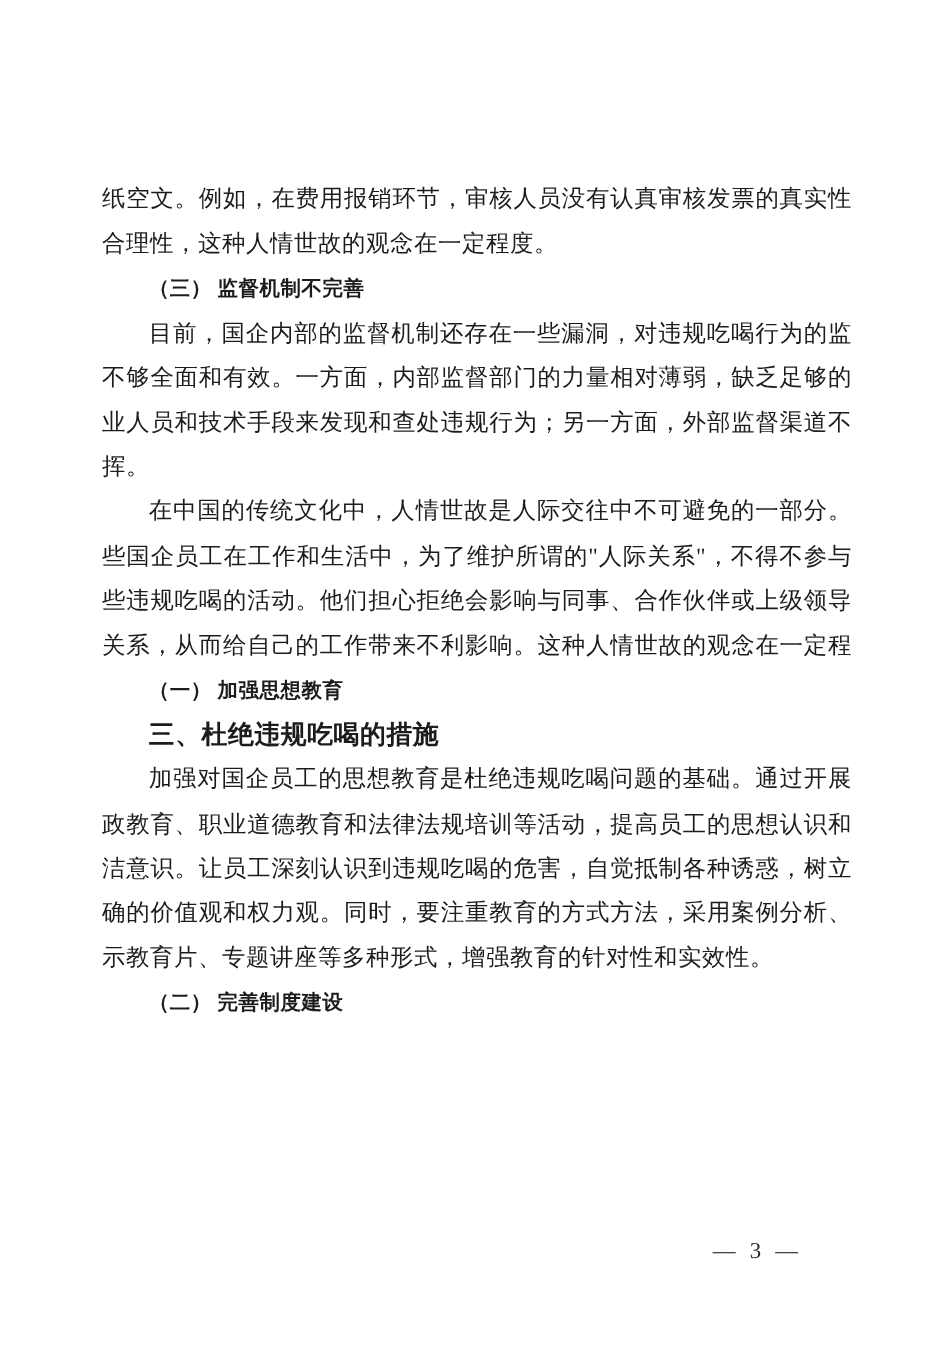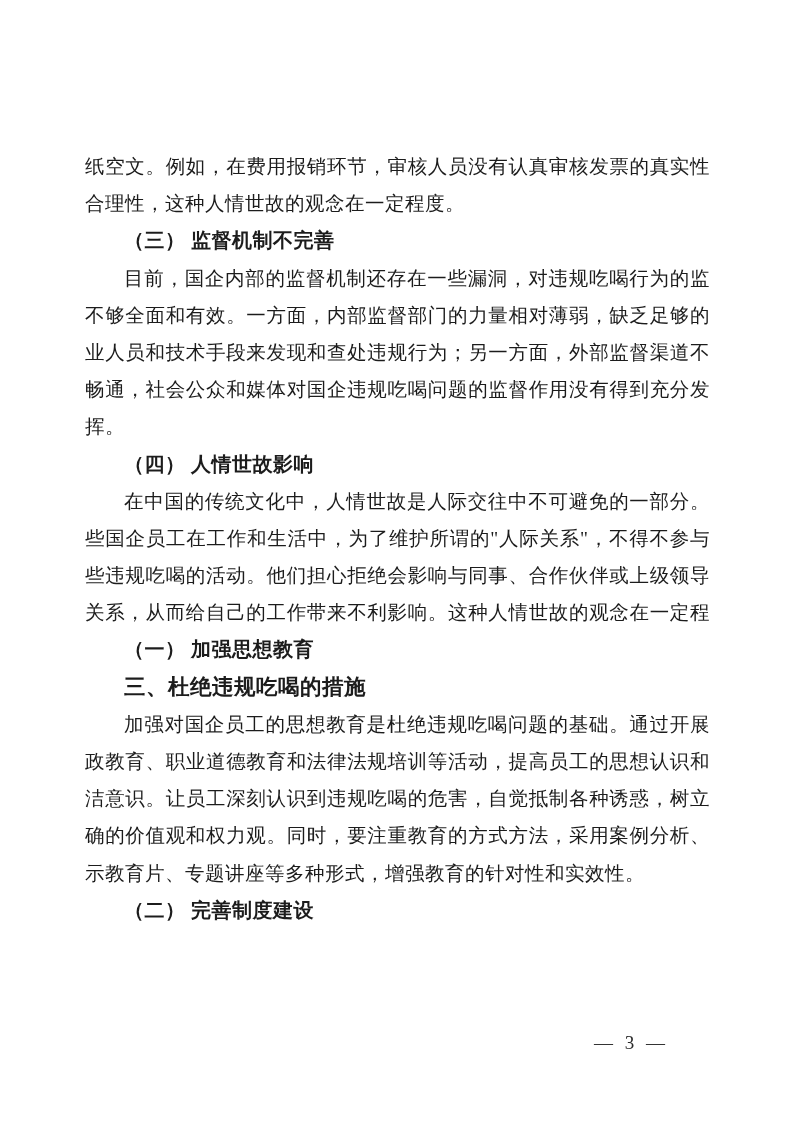--- a/index.html
+++ b/index.html
@@ -34,21 +34,21 @@
     white-space: normal;
     text-align: justify;
     text-align-last: justify;
     text-justify: inter-character;
   }
   .line.ind {
     padding-left: 39px;
   }
   .line.kai {
     font-weight: bold;
-    font-size: 20px;
+    font-size: 17px;
     font-family: "Liberation Serif", "DejaVu Serif", serif;
   }
   .line.hei {
     font-weight: bold;
     font-size: 21.5px;
     font-family: "Liberation Sans", "DejaVu Sans", sans-serif;
     letter-spacing: 0.5px;
   }
   .footer {
     position: absolute;
@@ -66,23 +66,21 @@
 <body>
 
 <div class="page">
   <div class="content">
     <div class="line just">纸空文。例如，在费用报销环节，审核人员没有认真审核发票的真实性和</div>
     <div class="line">合理性，这种人情世故的观念在一定程度。</div>
     <div class="line kai ind">（三） 监督机制不完善</div>
     <div class="line just ind">目前，国企内部的监督机制还存在一些漏洞，对违规吃喝行为的监督</div>
     <div class="line just">不够全面和有效。一方面，内部监督部门的力量相对薄弱，缺乏足够的专</div>
     <div class="line just">业人员和技术手段来发现和查处违规行为；另一方面，外部监督渠道不够</div>
-    <div class="line just">畅通，社会公众和媒体对国企违规吃喝问题的监督作用没有得到充分发</div>
     <div class="line">挥。</div>
-    <div class="line kai ind">（四） 人情世故影响</div>
     <div class="line just ind">在中国的传统文化中，人情世故是人际交往中不可避免的一部分。一</div>
     <div class="line just">些国企员工在工作和生活中，为了维护所谓的"人际关系"，不得不参与一</div>
     <div class="line just">些违规吃喝的活动。他们担心拒绝会影响与同事、合作伙伴或上级领导的</div>
     <div class="line just">关系，从而给自己的工作带来不利影响。这种人情世故的观念在一定程度</div>
     <div class="line kai ind">（一） 加强思想教育</div>
     <div class="line hei ind">三、杜绝违规吃喝的措施</div>
     <div class="line just ind">加强对国企员工的思想教育是杜绝违规吃喝问题的基础。通过开展廉</div>
     <div class="line just">政教育、职业道德教育和法律法规培训等活动，提高员工的思想认识和廉</div>
     <div class="line just">洁意识。让员工深刻认识到违规吃喝的危害，自觉抵制各种诱惑，树立正</div>
     <div class="line just">确的价值观和权力观。同时，要注重教育的方式方法，采用案例分析、警</div>

